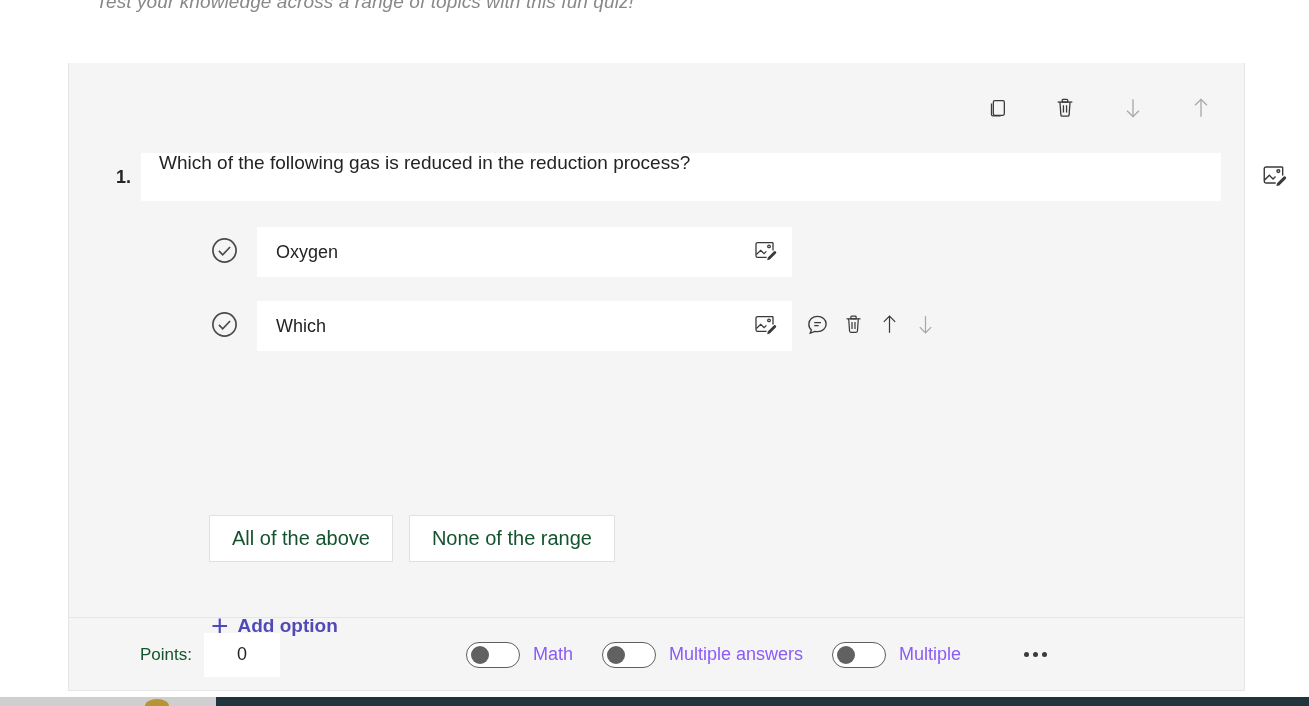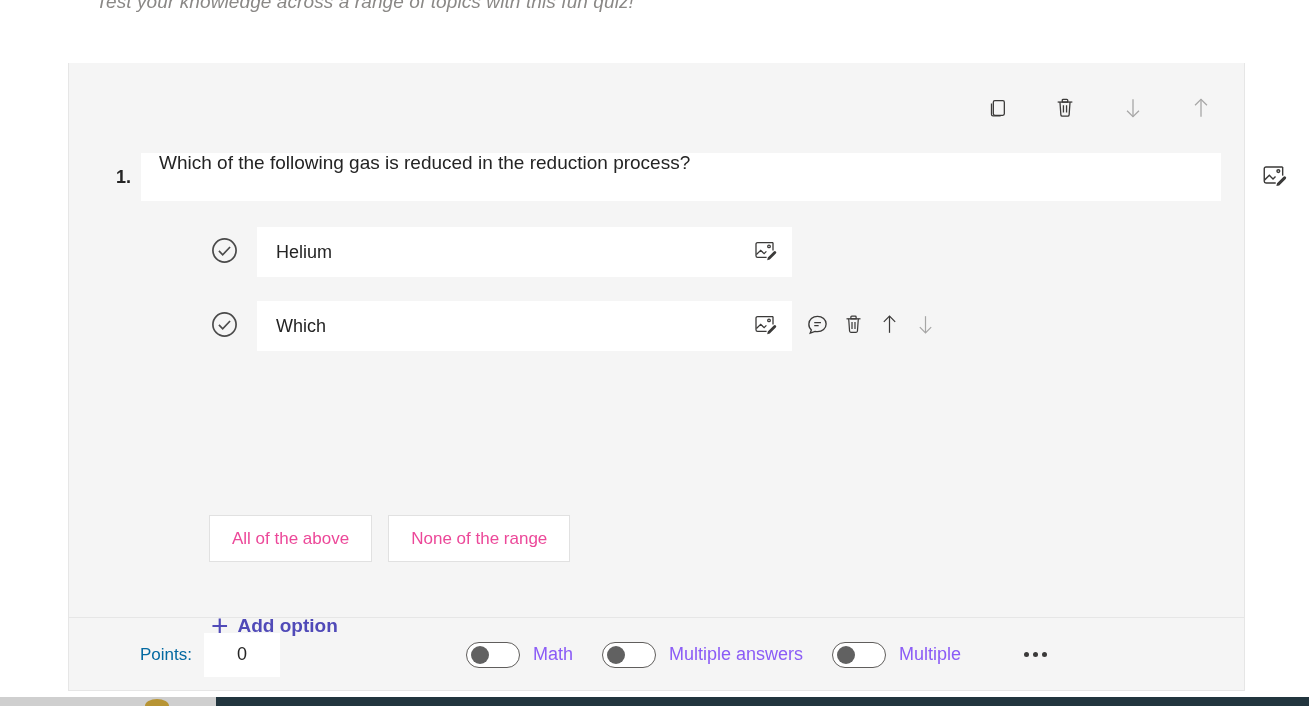--- a/index.html
+++ b/index.html
@@ -118,22 +118,22 @@
   
   .suggestions {
     position: absolute; left: 140px; top: 452px;
     display: flex; gap: 16px;
   }
   .chip {
     height: 47px;
     padding: 0 22px;
     background: #ffffff;
     border: 1px solid #e1e1e1;
-    color: #ec4899;
-    font-size: 17px;
+    color: #14532d;
+    font-size: 20px;
     display: flex; align-items: center;
     cursor: pointer;
     font-family: "Liberation Sans", sans-serif;
   }
 
   
   .add-option {
     position: absolute; left: 142px; top: 548px;
     display: flex; align-items: center; gap: 9px;
     color: #504ab8; cursor: pointer;
@@ -145,21 +145,21 @@
   .footer {
     position: absolute; left: 68px; top: 617px;
     width: 1177px; height: 74px;
     border-top: 1px solid #e6e6e6;
     display: flex; align-items: center;
   }
   .points-wrap {
     display: flex; align-items: center;
     margin-left: 72px;
   }
-  .points-label { font-size: 17px; color: #0369a1; margin-right: 12px; }
+  .points-label { font-size: 17px; color: #14532d; margin-right: 12px; }
   .points-input {
     width: 76px; height: 44px;
     background: #ffffff;
     border: none;
     text-align: center;
     font-size: 18px; color: #242424;
     font-family: "Liberation Sans", sans-serif;
   }
   .toggles {
     display: flex; align-items: center;
@@ -282,21 +282,21 @@
       <div class="opt-row">
         <span class="opt-check">
           <span>
             <svg width="29" height="29" viewBox="0 0 24 24" fill="none" stroke="#4a4a4a" stroke-width="1.4">
               <circle cx="12" cy="12" r="9.6"></circle>
               <path d="M7.4 12.3l3.1 3.2 6.1-6.4"></path>
             </svg>
           </span>
         </span>
         <div class="opt-field">
-          <span class="opt-text">Helium</span>
+          <span class="opt-text">Oxygen</span>
           <span class="opt-media">
             <span>
               <svg width="24" height="24" viewBox="0 0 24 24" fill="none" stroke="#3b3a39" stroke-width="1.3">
                 <path d="M20 4.6H4.6A1.6 1.6 0 0 0 3 6.2v11.6A1.6 1.6 0 0 0 4.6 19.4h9"></path>
                 <path d="M20 4.6v8"></path>
                 <circle cx="16" cy="8.4" r="1.3"></circle>
                 <path d="M3.4 16.5l4.3-4.2 3.4 3.3 2.3-2.2"></path>
                 <path d="M20.8 13.6l-6 6-.6 2.6 2.6-.6 6-6a1.4 1.4 0 0 0 0-2 1.4 1.4 0 0 0-2 0z" fill="#3b3a39" stroke="none"></path>
               </svg>
             </span>

